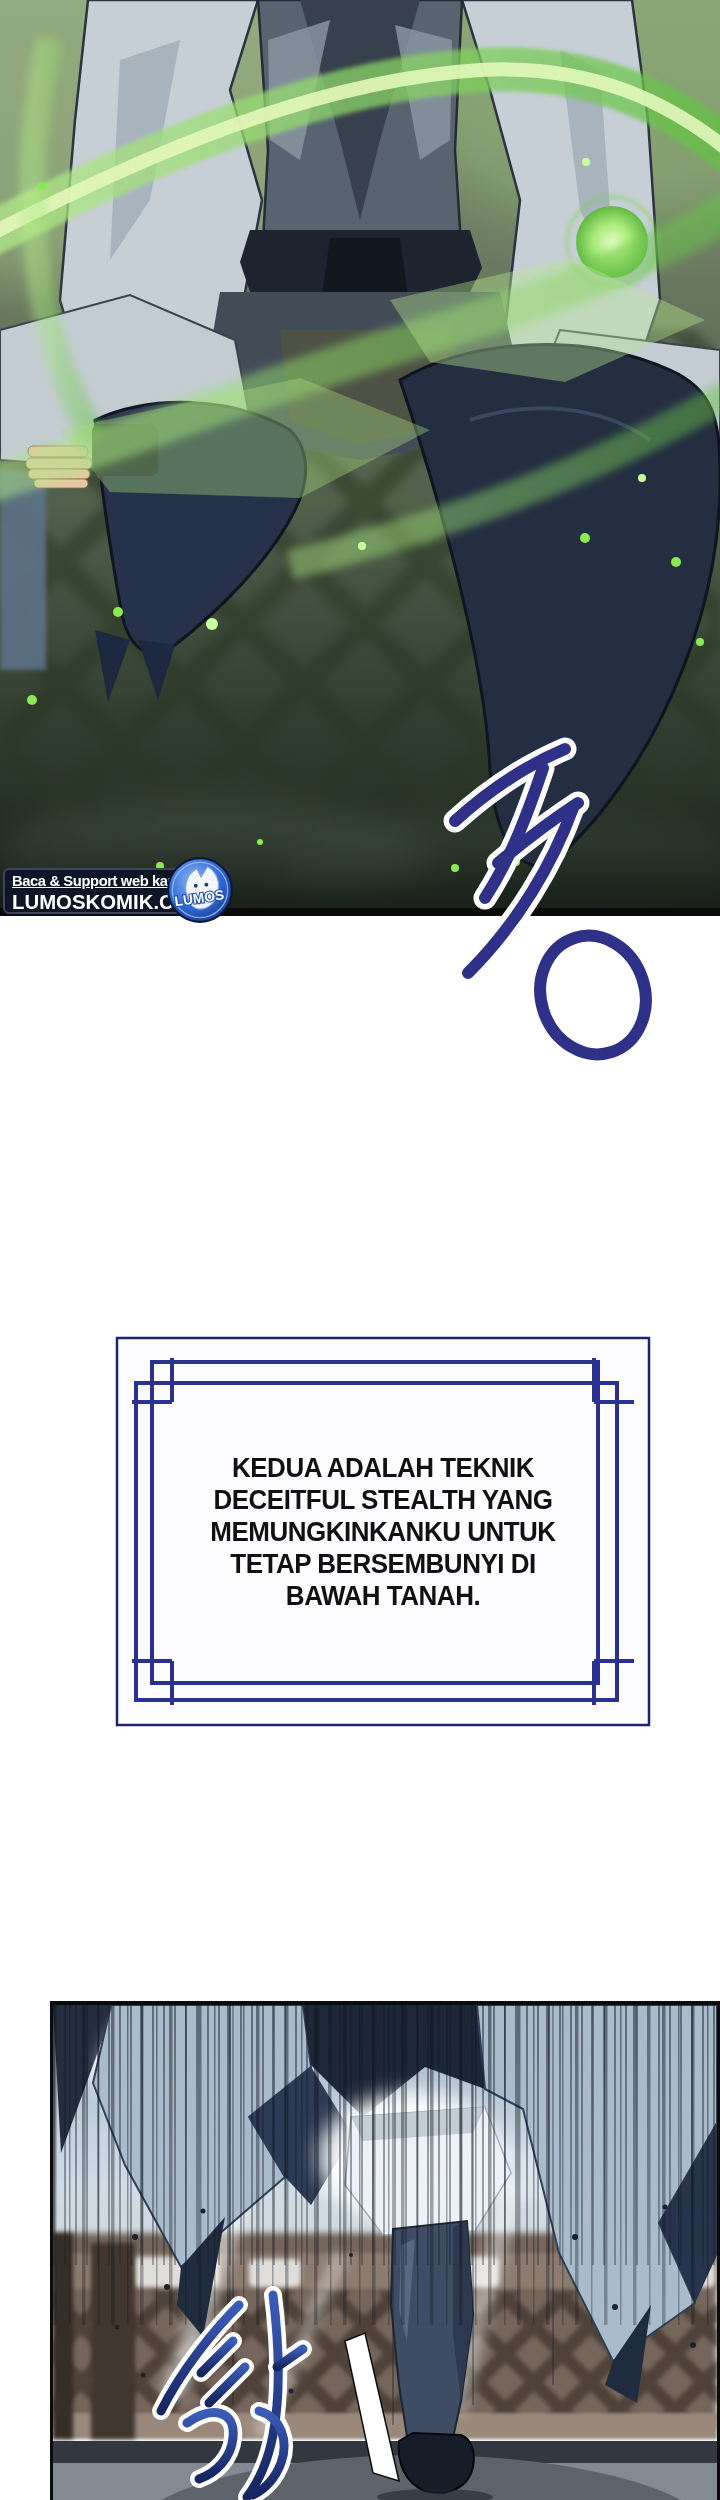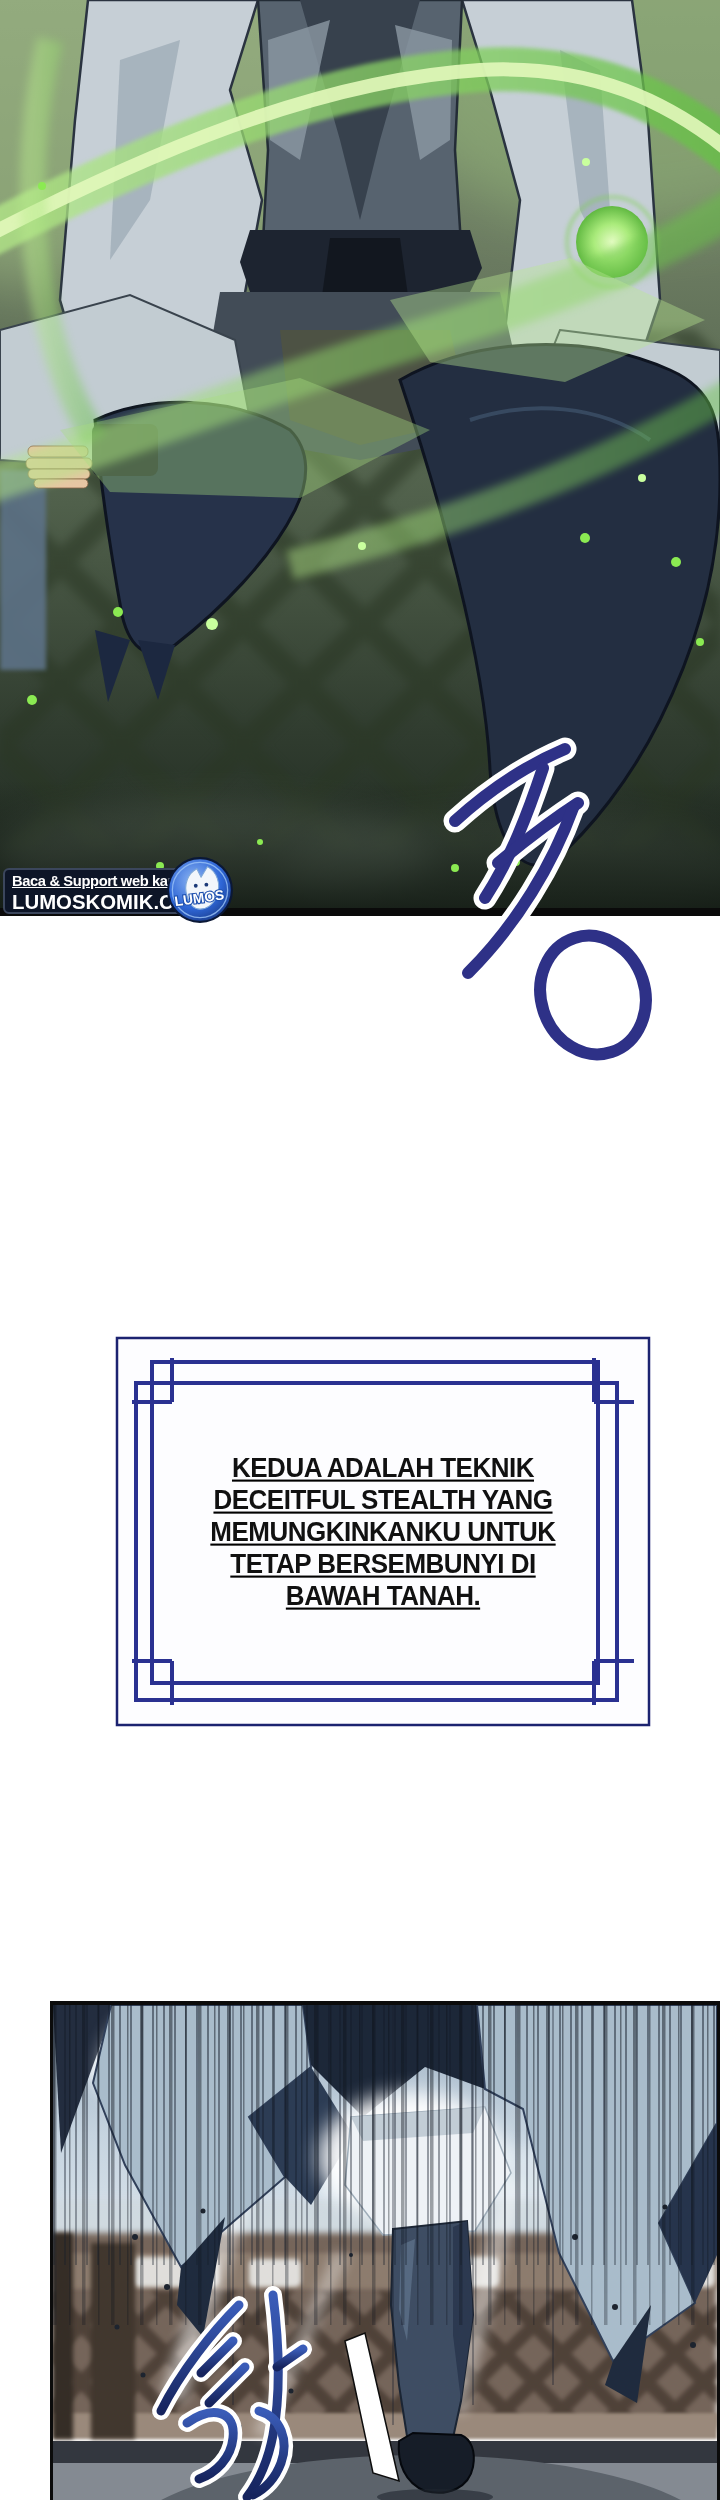--- a/index.html
+++ b/index.html
@@ -14,21 +14,21 @@
     border:2px solid #3b465c;border-radius:6px;box-sizing:border-box;padding:2px 0 0 7px;}
   .wm-l1{color:#ffffff;font-size:15.5px;font-weight:700;letter-spacing:-0.4px;
     text-decoration:underline;white-space:nowrap;transform:scaleX(.95);transform-origin:left;}
   .wm-l2{color:#ffffff;font-size:21px;font-weight:900;letter-spacing:0;white-space:nowrap;
     margin-top:0px;transform:scaleX(.97);transform-origin:left;}
   .wm-logo{position:absolute;left:163px;top:0;width:68px;height:68px;}
   .sfx-top{position:absolute;left:443px;top:733px;width:230px;height:335px;z-index:20;}
   .nbox{position:absolute;left:115px;top:1336px;width:536px;height:391px;background:#fdfdff;}
   .nbox svg.border{position:absolute;left:0;top:0;}
   .ntext{position:absolute;left:40px;top:40px;right:40px;bottom:40px;display:flex;
-    flex-direction:column;align-items:center;justify-content:center;text-align:center;text-decoration:underline;}
+    flex-direction:column;align-items:center;justify-content:center;text-align:center;}
   .nline{font-size:26px;line-height:32px;font-weight:700;color:#111111;
     letter-spacing:-0.5px;transform:scaleY(1.05);white-space:nowrap;}
 </style>
 </head>
 <body>
 
 <div class="page">
 
   <section class="panel" id="panel-top">
     <svg width="720" height="916" viewBox="0 0 720 916">

